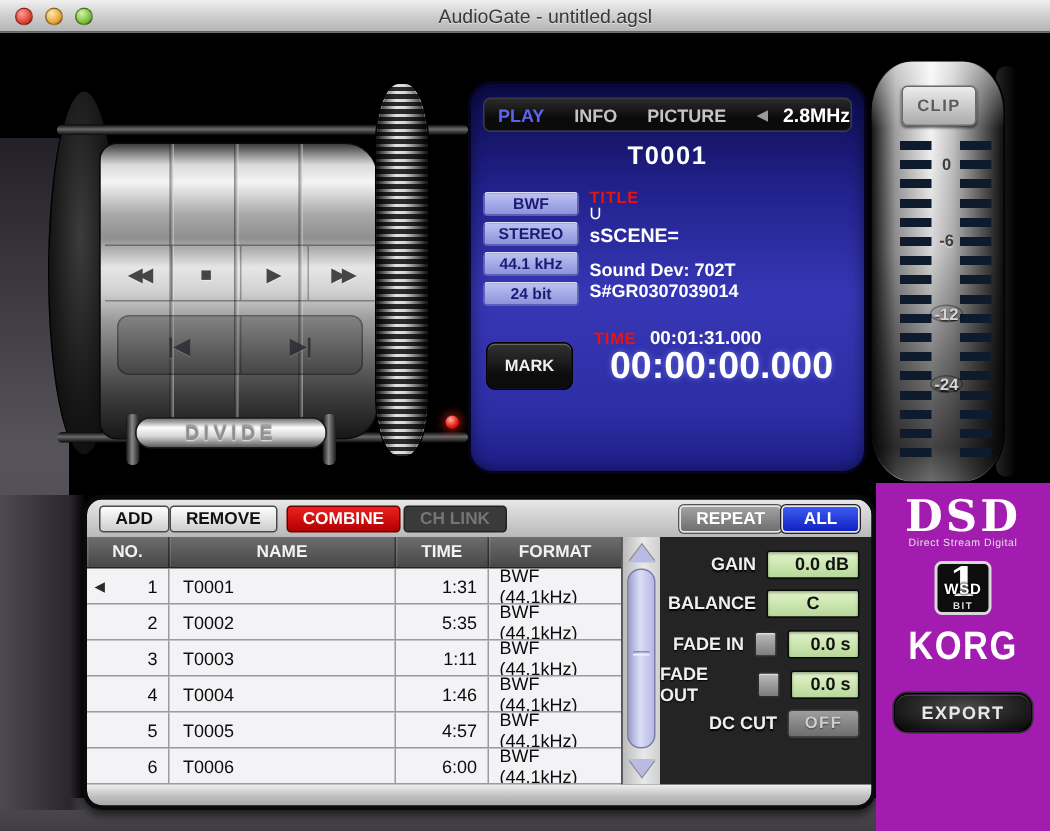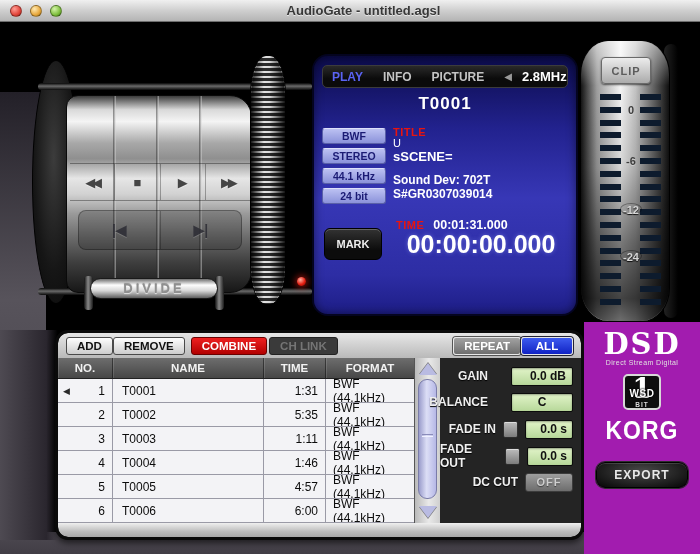--- a/index.html
+++ b/index.html
@@ -9,21 +9,21 @@
 
   
   .titlebar { position:absolute; left:0; top:0; width:700px; height:22px;
     background:linear-gradient(180deg,#f0f0f0,#cfcfcf 50%,#b4b4b4);
     border-bottom:1px solid #6e6e6e; display:flex; align-items:center; }
   .lights { position:absolute; left:10px; top:5px; display:flex; gap:8px; }
   .light { width:12px; height:12px; border-radius:50%; border:1px solid rgba(0,0,0,.35); }
   .light.red { background:radial-gradient(circle at 35% 30%, #ff9d94, #e2463c 60%, #9c1f16); }
   .light.yellow { background:radial-gradient(circle at 35% 30%, #ffe9b0, #e8a83d 60%, #9c6d12); }
   .light.green { background:radial-gradient(circle at 35% 30%, #d4f3a8, #7fc03f 60%, #3f7211); }
-  .title-text { width:100%; text-align:center; font-size:13px; font-weight:bold; color:#383838;
+  .title-text { width:100%; text-align:center; font-size:13px; font-weight:normal; color:#383838;
     text-shadow:0 1px 0 rgba(255,255,255,.6);padding-left:27px; }
 
   
   .deck-bg { position:absolute; left:0; top:22px; width:700px; height:312px; background:#000; }
   .left-grad { position:absolute; left:0; top:92px; width:46px; height:462px;
     background:linear-gradient(180deg,#232028 0%,#57535b 45%,#3e3a42 100%); }
   .bottom-grad { position:absolute; left:0; top:532px; width:590px; height:22px;
     background:linear-gradient(180deg,#4e4a52,#413d45); }
   .mid-grad { position:absolute; left:0; top:330px; width:58px; height:210px;
     background:linear-gradient(90deg,#4e4a52,#2a262e 80%,rgba(0,0,0,0)); }
@@ -169,21 +169,21 @@
     background:linear-gradient(90deg,#9b9dcc,#dcdef6 45%,#b6b8e6); border:1px solid #7a7ca8; }
   .sb-grip { position:absolute; left:3px; top:54px; width:11px; border-top:1px solid #8a8cba;
     border-bottom:1px solid #f0f1ff; height:3px; }
   .controls { flex:1; position:relative; }
   .ctl-row { position:absolute; right:8px; display:flex; align-items:center; gap:7px; height:20px; }
   .ctl-label { color:#f0f0f0; font-size:12px; font-weight:bold; text-shadow:0 1px 1px #000; }
   .ctl-field { height:19px; border-radius:2px; border:1px solid #0b0b0b;
     background:linear-gradient(180deg,#e2f4c9,#b7d89a);
     box-shadow:inset 0 1px 2px rgba(0,0,0,.35); color:#111; font-size:12px; font-weight:bold;
     display:flex; align-items:center; }
-  .ctl-field.w62 { width:62px; justify-content:flex-end; padding-right:6px;margin-left:16px; }
+  .ctl-field.w62 { width:62px; justify-content:flex-end; padding-right:6px; }
   .ctl-field.center { justify-content:center; padding-right:0; }
   .ctl-field.w48 { width:48px; justify-content:flex-end; padding-right:5px; }
   .ctl-toggle { width:15px; height:17px; border-radius:2px; border:1px solid #2e2e2e;
     background:linear-gradient(180deg,#bdbdbd,#7c7c7c); box-shadow:inset 0 1px 0 #ddd; }
   .ctl-off { width:48px; height:19px; border-radius:3px; border:1px solid #3c3c3c;
     background:linear-gradient(180deg,#9e9e9e,#6d6d6d); color:#cfcfcf; font-size:11px; font-weight:bold;
     display:flex; align-items:center; justify-content:center; letter-spacing:1px;
     text-shadow:0 1px 1px rgba(0,0,0,.5); }
   .pfooter { position:absolute; left:0; bottom:0; width:523px; height:14px; border-radius:0 0 10px 10px;
     background:linear-gradient(180deg,#efefef,#bdbdbd 60%,#a8a8a8); }

